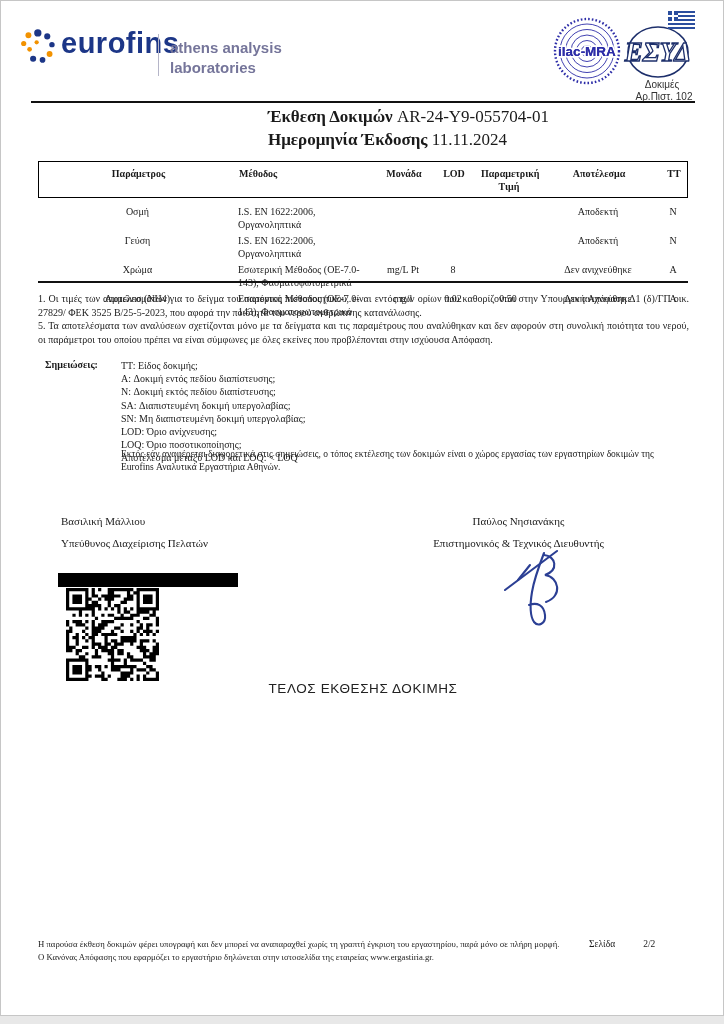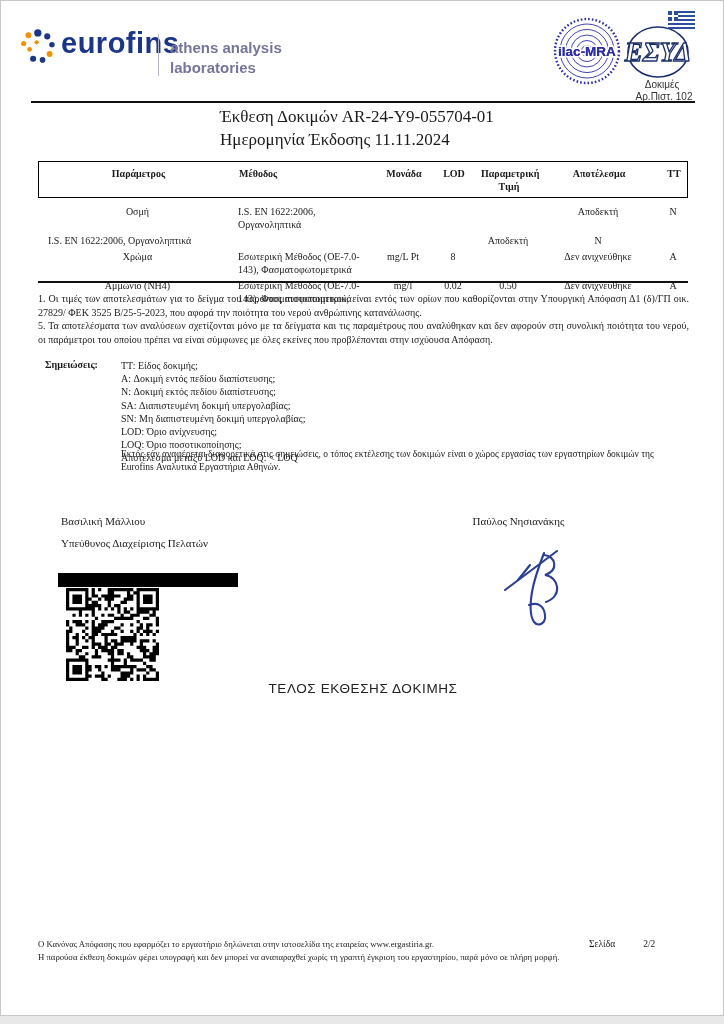--- a/index.html
+++ b/index.html
@@ -19,21 +19,21 @@
   .brand{position:absolute;left:60px;top:26px;font-family:"Liberation Sans",sans-serif;
          font-size:29px;font-weight:bold;color:#1c3687;letter-spacing:0.5px;}
   .vdivider{position:absolute;left:157px;top:33px;width:1px;height:42px;background:#b5b5c8;}
   .lab-name{position:absolute;left:169px;top:37px;font-family:"Liberation Sans",sans-serif;
             font-size:15px;line-height:20px;color:#75759a;font-weight:600;}
   .stamp-ilac{position:absolute;left:551px;top:15px;}
   .stamp-esyd{position:absolute;left:621px;top:6px;}
   .top-rule{position:absolute;left:30px;top:100px;width:664px;height:2px;background:#111;}
   
   .title-block{position:absolute;left:219px;top:104px;font-size:17px;line-height:23px;white-space:nowrap;}
-  .title-block b{font-weight:normal;}
+  .title-block b{font-weight:bold;margin-left:48px;}
   
   .rtable{position:absolute;left:37px;top:160px;width:650px;font-size:10px;}
   .rgrid{display:grid;grid-template-columns:190px 150px 50px 50px 60px 120px 30px;}
   .rhead{border:1.5px solid #000;box-sizing:border-box;padding:5px 0 4px 0;min-height:33px;}
   .rhead .cell{font-weight:bold;}
   .cell{padding:0 2px;box-sizing:border-box;line-height:13px;}
   .c-param{padding-left:11px;text-align:center;}
   .c-method{text-align:left;padding-left:10px;}
   .c-center{text-align:center;}
   .rbody{padding-top:7px;}
@@ -132,20 +132,21 @@
       <div class="rgrid rrow">
         <div class="cell c-param">Οσμή</div>
         <div class="cell c-method">I.S. EN 1622:2006, Οργανοληπτικά</div>
         <div class="cell c-center"></div>
         <div class="cell c-center"></div>
         <div class="cell c-center"></div>
         <div class="cell c-center">Αποδεκτή</div>
         <div class="cell c-center">N</div>
       </div>
       <div class="rgrid rrow">
+        <div class="cell c-param">Γεύση</div>
         <div class="cell c-method">I.S. EN 1622:2006, Οργανοληπτικά</div>
         <div class="cell c-center"></div>
         <div class="cell c-center"></div>
         <div class="cell c-center"></div>
         <div class="cell c-center">Αποδεκτή</div>
         <div class="cell c-center">N</div>
       </div>
       <div class="rgrid rrow">
         <div class="cell c-param">Χρώμα</div>
         <div class="cell c-method">Εσωτερική Μέθοδος (ΟΕ-7.0-143), Φασματοφωτομετρικά</div>
@@ -185,40 +186,41 @@
     <div>Αποτέλεσμα μεταξύ LOD και LOQ: &lt; LOQ</div>
   </div>
   <div class="remarks-foot">Εκτός εάν αναφέρεται διαφορετικά στις σημειώσεις, ο τόπος εκτέλεσης των δοκιμών είναι ο χώρος εργασίας των εργαστηρίων δοκιμών της Eurofins Αναλυτικά Εργαστήρια Αθηνών.</div>
 
   <div class="sig-left">
     <div>Βασιλική Μάλλιου</div>
     <div>Υπεύθυνος Διαχείρισης Πελατών</div>
   </div>
   <div class="sig-right">
     <div>Παύλος Νησιανάκης</div>
+    <div>Επιστημονικός &amp; Τεχνικός Διευθυντής</div>
   </div>
 
   <svg class="sig-scribble" width="72" height="92" viewBox="0 0 72 92">
     <g fill="none" stroke="#2b3f94" stroke-width="2.1" stroke-linecap="round">
       <path d="M6,46 L58,7"></path>
       <path d="M19,36 L31,21"></path>
       <path d="M45,9 C40,22 35,36 33,48 C31,60 31,72 35,78 C39,83 47,80 46,71 C45,61 38,58 30,61"></path>
       <path d="M45,11 C57,12 60,26 46,31 C60,33 64,52 47,58"></path>
     </g>
   </svg>
 
   <div class="redact-bar"></div>
   <svg class="qr" id="qr-svg" width="93" height="93" viewBox="0 0 93 93">
       <path d="M0.00 0.00h3.21v3.21h-3.21zM3.21 0.00h3.21v3.21h-3.21zM6.41 0.00h3.21v3.21h-3.21zM9.62 0.00h3.21v3.21h-3.21zM12.83 0.00h3.21v3.21h-3.21zM16.03 0.00h3.21v3.21h-3.21zM19.24 0.00h3.21v3.21h-3.21zM25.66 0.00h3.21v3.21h-3.21zM32.07 0.00h3.21v3.21h-3.21zM41.69 0.00h3.21v3.21h-3.21zM44.90 0.00h3.21v3.21h-3.21zM48.10 0.00h3.21v3.21h-3.21zM51.31 0.00h3.21v3.21h-3.21zM54.52 0.00h3.21v3.21h-3.21zM57.72 0.00h3.21v3.21h-3.21zM60.93 0.00h3.21v3.21h-3.21zM64.14 0.00h3.21v3.21h-3.21zM70.55 0.00h3.21v3.21h-3.21zM73.76 0.00h3.21v3.21h-3.21zM76.97 0.00h3.21v3.21h-3.21zM80.17 0.00h3.21v3.21h-3.21zM83.38 0.00h3.21v3.21h-3.21zM86.59 0.00h3.21v3.21h-3.21zM89.79 0.00h3.21v3.21h-3.21zM0.00 3.21h3.21v3.21h-3.21zM19.24 3.21h3.21v3.21h-3.21zM25.66 3.21h3.21v3.21h-3.21zM41.69 3.21h3.21v3.21h-3.21zM44.90 3.21h3.21v3.21h-3.21zM60.93 3.21h3.21v3.21h-3.21zM67.34 3.21h3.21v3.21h-3.21zM70.55 3.21h3.21v3.21h-3.21zM89.79 3.21h3.21v3.21h-3.21zM0.00 6.41h3.21v3.21h-3.21zM6.41 6.41h3.21v3.21h-3.21zM9.62 6.41h3.21v3.21h-3.21zM12.83 6.41h3.21v3.21h-3.21zM19.24 6.41h3.21v3.21h-3.21zM25.66 6.41h3.21v3.21h-3.21zM28.86 6.41h3.21v3.21h-3.21zM35.28 6.41h3.21v3.21h-3.21zM38.48 6.41h3.21v3.21h-3.21zM41.69 6.41h3.21v3.21h-3.21zM44.90 6.41h3.21v3.21h-3.21zM48.10 6.41h3.21v3.21h-3.21zM51.31 6.41h3.21v3.21h-3.21zM60.93 6.41h3.21v3.21h-3.21zM64.14 6.41h3.21v3.21h-3.21zM70.55 6.41h3.21v3.21h-3.21zM76.97 6.41h3.21v3.21h-3.21zM80.17 6.41h3.21v3.21h-3.21zM83.38 6.41h3.21v3.21h-3.21zM89.79 6.41h3.21v3.21h-3.21zM0.00 9.62h3.21v3.21h-3.21zM6.41 9.62h3.21v3.21h-3.21zM9.62 9.62h3.21v3.21h-3.21zM12.83 9.62h3.21v3.21h-3.21zM19.24 9.62h3.21v3.21h-3.21zM22.45 9.62h3.21v3.21h-3.21zM32.07 9.62h3.21v3.21h-3.21zM38.48 9.62h3.21v3.21h-3.21zM41.69 9.62h3.21v3.21h-3.21zM44.90 9.62h3.21v3.21h-3.21zM57.72 9.62h3.21v3.21h-3.21zM60.93 9.62h3.21v3.21h-3.21zM64.14 9.62h3.21v3.21h-3.21zM70.55 9.62h3.21v3.21h-3.21zM76.97 9.62h3.21v3.21h-3.21zM80.17 9.62h3.21v3.21h-3.21zM83.38 9.62h3.21v3.21h-3.21zM89.79 9.62h3.21v3.21h-3.21zM0.00 12.83h3.21v3.21h-3.21zM6.41 12.83h3.21v3.21h-3.21zM9.62 12.83h3.21v3.21h-3.21zM12.83 12.83h3.21v3.21h-3.21zM19.24 12.83h3.21v3.21h-3.21zM25.66 12.83h3.21v3.21h-3.21zM28.86 12.83h3.21v3.21h-3.21zM41.69 12.83h3.21v3.21h-3.21zM54.52 12.83h3.21v3.21h-3.21zM57.72 12.83h3.21v3.21h-3.21zM70.55 12.83h3.21v3.21h-3.21zM76.97 12.83h3.21v3.21h-3.21zM80.17 12.83h3.21v3.21h-3.21zM83.38 12.83h3.21v3.21h-3.21zM89.79 12.83h3.21v3.21h-3.21zM0.00 16.03h3.21v3.21h-3.21zM19.24 16.03h3.21v3.21h-3.21zM22.45 16.03h3.21v3.21h-3.21zM25.66 16.03h3.21v3.21h-3.21zM28.86 16.03h3.21v3.21h-3.21zM32.07 16.03h3.21v3.21h-3.21zM41.69 16.03h3.21v3.21h-3.21zM48.10 16.03h3.21v3.21h-3.21zM51.31 16.03h3.21v3.21h-3.21zM70.55 16.03h3.21v3.21h-3.21zM89.79 16.03h3.21v3.21h-3.21zM0.00 19.24h3.21v3.21h-3.21zM3.21 19.24h3.21v3.21h-3.21zM6.41 19.24h3.21v3.21h-3.21zM9.62 19.24h3.21v3.21h-3.21zM12.83 19.24h3.21v3.21h-3.21zM16.03 19.24h3.21v3.21h-3.21zM19.24 19.24h3.21v3.21h-3.21zM22.45 19.24h3.21v3.21h-3.21zM25.66 19.24h3.21v3.21h-3.21zM32.07 19.24h3.21v3.21h-3.21zM38.48 19.24h3.21v3.21h-3.21zM44.90 19.24h3.21v3.21h-3.21zM51.31 19.24h3.21v3.21h-3.21zM57.72 19.24h3.21v3.21h-3.21zM64.14 19.24h3.21v3.21h-3.21zM70.55 19.24h3.21v3.21h-3.21zM73.76 19.24h3.21v3.21h-3.21zM76.97 19.24h3.21v3.21h-3.21zM80.17 19.24h3.21v3.21h-3.21zM83.38 19.24h3.21v3.21h-3.21zM86.59 19.24h3.21v3.21h-3.21zM89.79 19.24h3.21v3.21h-3.21zM12.83 22.45h3.21v3.21h-3.21zM25.66 22.45h3.21v3.21h-3.21zM51.31 22.45h3.21v3.21h-3.21zM57.72 22.45h3.21v3.21h-3.21zM60.93 22.45h3.21v3.21h-3.21zM70.55 22.45h3.21v3.21h-3.21zM73.76 22.45h3.21v3.21h-3.21zM76.97 22.45h3.21v3.21h-3.21zM80.17 22.45h3.21v3.21h-3.21zM86.59 22.45h3.21v3.21h-3.21zM6.41 25.66h3.21v3.21h-3.21zM12.83 25.66h3.21v3.21h-3.21zM19.24 25.66h3.21v3.21h-3.21zM25.66 25.66h3.21v3.21h-3.21zM35.28 25.66h3.21v3.21h-3.21zM41.69 25.66h3.21v3.21h-3.21zM44.90 25.66h3.21v3.21h-3.21zM54.52 25.66h3.21v3.21h-3.21zM64.14 25.66h3.21v3.21h-3.21zM67.34 25.66h3.21v3.21h-3.21zM70.55 25.66h3.21v3.21h-3.21zM83.38 25.66h3.21v3.21h-3.21zM86.59 25.66h3.21v3.21h-3.21zM28.86 28.86h3.21v3.21h-3.21zM48.10 28.86h3.21v3.21h-3.21zM51.31 28.86h3.21v3.21h-3.21zM54.52 28.86h3.21v3.21h-3.21zM57.72 28.86h3.21v3.21h-3.21zM60.93 28.86h3.21v3.21h-3.21zM64.14 28.86h3.21v3.21h-3.21zM76.97 28.86h3.21v3.21h-3.21zM80.17 28.86h3.21v3.21h-3.21zM89.79 28.86h3.21v3.21h-3.21zM0.00 32.07h3.21v3.21h-3.21zM6.41 32.07h3.21v3.21h-3.21zM9.62 32.07h3.21v3.21h-3.21zM12.83 32.07h3.21v3.21h-3.21zM19.24 32.07h3.21v3.21h-3.21zM25.66 32.07h3.21v3.21h-3.21zM35.28 32.07h3.21v3.21h-3.21zM38.48 32.07h3.21v3.21h-3.21zM41.69 32.07h3.21v3.21h-3.21zM44.90 32.07h3.21v3.21h-3.21zM70.55 32.07h3.21v3.21h-3.21zM89.79 32.07h3.21v3.21h-3.21zM0.00 35.28h3.21v3.21h-3.21zM9.62 35.28h3.21v3.21h-3.21zM12.83 35.28h3.21v3.21h-3.21zM16.03 35.28h3.21v3.21h-3.21zM25.66 35.28h3.21v3.21h-3.21zM32.07 35.28h3.21v3.21h-3.21zM35.28 35.28h3.21v3.21h-3.21zM38.48 35.28h3.21v3.21h-3.21zM54.52 35.28h3.21v3.21h-3.21zM64.14 35.28h3.21v3.21h-3.21zM73.76 35.28h3.21v3.21h-3.21zM80.17 35.28h3.21v3.21h-3.21zM83.38 35.28h3.21v3.21h-3.21zM89.79 35.28h3.21v3.21h-3.21zM3.21 38.48h3.21v3.21h-3.21zM19.24 38.48h3.21v3.21h-3.21zM25.66 38.48h3.21v3.21h-3.21zM28.86 38.48h3.21v3.21h-3.21zM32.07 38.48h3.21v3.21h-3.21zM35.28 38.48h3.21v3.21h-3.21zM48.10 38.48h3.21v3.21h-3.21zM51.31 38.48h3.21v3.21h-3.21zM70.55 38.48h3.21v3.21h-3.21zM73.76 38.48h3.21v3.21h-3.21zM80.17 38.48h3.21v3.21h-3.21zM0.00 41.69h3.21v3.21h-3.21zM3.21 41.69h3.21v3.21h-3.21zM16.03 41.69h3.21v3.21h-3.21zM25.66 41.69h3.21v3.21h-3.21zM28.86 41.69h3.21v3.21h-3.21zM32.07 41.69h3.21v3.21h-3.21zM44.90 41.69h3.21v3.21h-3.21zM54.52 41.69h3.21v3.21h-3.21zM64.14 41.69h3.21v3.21h-3.21zM70.55 41.69h3.21v3.21h-3.21zM76.97 41.69h3.21v3.21h-3.21zM80.17 41.69h3.21v3.21h-3.21zM83.38 41.69h3.21v3.21h-3.21zM89.79 41.69h3.21v3.21h-3.21zM0.00 44.90h3.21v3.21h-3.21zM9.62 44.90h3.21v3.21h-3.21zM19.24 44.90h3.21v3.21h-3.21zM25.66 44.90h3.21v3.21h-3.21zM28.86 44.90h3.21v3.21h-3.21zM35.28 44.90h3.21v3.21h-3.21zM38.48 44.90h3.21v3.21h-3.21zM41.69 44.90h3.21v3.21h-3.21zM44.90 44.90h3.21v3.21h-3.21zM48.10 44.90h3.21v3.21h-3.21zM67.34 44.90h3.21v3.21h-3.21zM73.76 44.90h3.21v3.21h-3.21zM80.17 44.90h3.21v3.21h-3.21zM86.59 44.90h3.21v3.21h-3.21zM0.00 48.10h3.21v3.21h-3.21zM6.41 48.10h3.21v3.21h-3.21zM9.62 48.10h3.21v3.21h-3.21zM16.03 48.10h3.21v3.21h-3.21zM22.45 48.10h3.21v3.21h-3.21zM25.66 48.10h3.21v3.21h-3.21zM38.48 48.10h3.21v3.21h-3.21zM54.52 48.10h3.21v3.21h-3.21zM57.72 48.10h3.21v3.21h-3.21zM60.93 48.10h3.21v3.21h-3.21zM64.14 48.10h3.21v3.21h-3.21zM67.34 48.10h3.21v3.21h-3.21zM0.00 51.31h3.21v3.21h-3.21zM9.62 51.31h3.21v3.21h-3.21zM19.24 51.31h3.21v3.21h-3.21zM25.66 51.31h3.21v3.21h-3.21zM38.48 51.31h3.21v3.21h-3.21zM44.90 51.31h3.21v3.21h-3.21zM48.10 51.31h3.21v3.21h-3.21zM54.52 51.31h3.21v3.21h-3.21zM57.72 51.31h3.21v3.21h-3.21zM60.93 51.31h3.21v3.21h-3.21zM64.14 51.31h3.21v3.21h-3.21zM67.34 51.31h3.21v3.21h-3.21zM73.76 51.31h3.21v3.21h-3.21zM76.97 51.31h3.21v3.21h-3.21zM80.17 51.31h3.21v3.21h-3.21zM86.59 51.31h3.21v3.21h-3.21zM0.00 54.52h3.21v3.21h-3.21zM9.62 54.52h3.21v3.21h-3.21zM25.66 54.52h3.21v3.21h-3.21zM28.86 54.52h3.21v3.21h-3.21zM32.07 54.52h3.21v3.21h-3.21zM38.48 54.52h3.21v3.21h-3.21zM41.69 54.52h3.21v3.21h-3.21zM48.10 54.52h3.21v3.21h-3.21zM51.31 54.52h3.21v3.21h-3.21zM54.52 54.52h3.21v3.21h-3.21zM64.14 54.52h3.21v3.21h-3.21zM73.76 54.52h3.21v3.21h-3.21zM89.79 54.52h3.21v3.21h-3.21zM0.00 57.72h3.21v3.21h-3.21zM3.21 57.72h3.21v3.21h-3.21zM6.41 57.72h3.21v3.21h-3.21zM16.03 57.72h3.21v3.21h-3.21zM19.24 57.72h3.21v3.21h-3.21zM25.66 57.72h3.21v3.21h-3.21zM32.07 57.72h3.21v3.21h-3.21zM35.28 57.72h3.21v3.21h-3.21zM38.48 57.72h3.21v3.21h-3.21zM44.90 57.72h3.21v3.21h-3.21zM48.10 57.72h3.21v3.21h-3.21zM70.55 57.72h3.21v3.21h-3.21zM73.76 57.72h3.21v3.21h-3.21zM76.97 57.72h3.21v3.21h-3.21zM86.59 57.72h3.21v3.21h-3.21zM89.79 57.72h3.21v3.21h-3.21zM0.00 60.93h3.21v3.21h-3.21zM3.21 60.93h3.21v3.21h-3.21zM9.62 60.93h3.21v3.21h-3.21zM12.83 60.93h3.21v3.21h-3.21zM28.86 60.93h3.21v3.21h-3.21zM35.28 60.93h3.21v3.21h-3.21zM38.48 60.93h3.21v3.21h-3.21zM41.69 60.93h3.21v3.21h-3.21zM44.90 60.93h3.21v3.21h-3.21zM51.31 60.93h3.21v3.21h-3.21zM54.52 60.93h3.21v3.21h-3.21zM73.76 60.93h3.21v3.21h-3.21zM76.97 60.93h3.21v3.21h-3.21zM80.17 60.93h3.21v3.21h-3.21zM86.59 60.93h3.21v3.21h-3.21zM89.79 60.93h3.21v3.21h-3.21zM9.62 64.14h3.21v3.21h-3.21zM19.24 64.14h3.21v3.21h-3.21zM28.86 64.14h3.21v3.21h-3.21zM41.69 64.14h3.21v3.21h-3.21zM44.90 64.14h3.21v3.21h-3.21zM51.31 64.14h3.21v3.21h-3.21zM54.52 64.14h3.21v3.21h-3.21zM60.93 64.14h3.21v3.21h-3.21zM76.97 64.14h3.21v3.21h-3.21zM83.38 64.14h3.21v3.21h-3.21zM86.59 64.14h3.21v3.21h-3.21zM89.79 64.14h3.21v3.21h-3.21zM12.83 67.34h3.21v3.21h-3.21zM16.03 67.34h3.21v3.21h-3.21zM25.66 67.34h3.21v3.21h-3.21zM28.86 67.34h3.21v3.21h-3.21zM32.07 67.34h3.21v3.21h-3.21zM44.90 67.34h3.21v3.21h-3.21zM60.93 67.34h3.21v3.21h-3.21zM64.14 67.34h3.21v3.21h-3.21zM76.97 67.34h3.21v3.21h-3.21zM80.17 67.34h3.21v3.21h-3.21zM83.38 67.34h3.21v3.21h-3.21zM86.59 67.34h3.21v3.21h-3.21zM0.00 70.55h3.21v3.21h-3.21zM3.21 70.55h3.21v3.21h-3.21zM6.41 70.55h3.21v3.21h-3.21zM9.62 70.55h3.21v3.21h-3.21zM12.83 70.55h3.21v3.21h-3.21zM16.03 70.55h3.21v3.21h-3.21zM19.24 70.55h3.21v3.21h-3.21zM41.69 70.55h3.21v3.21h-3.21zM44.90 70.55h3.21v3.21h-3.21zM48.10 70.55h3.21v3.21h-3.21zM51.31 70.55h3.21v3.21h-3.21zM57.72 70.55h3.21v3.21h-3.21zM64.14 70.55h3.21v3.21h-3.21zM67.34 70.55h3.21v3.21h-3.21zM70.55 70.55h3.21v3.21h-3.21zM73.76 70.55h3.21v3.21h-3.21zM83.38 70.55h3.21v3.21h-3.21zM86.59 70.55h3.21v3.21h-3.21zM0.00 73.76h3.21v3.21h-3.21zM19.24 73.76h3.21v3.21h-3.21zM44.90 73.76h3.21v3.21h-3.21zM57.72 73.76h3.21v3.21h-3.21zM76.97 73.76h3.21v3.21h-3.21zM0.00 76.97h3.21v3.21h-3.21zM6.41 76.97h3.21v3.21h-3.21zM9.62 76.97h3.21v3.21h-3.21zM12.83 76.97h3.21v3.21h-3.21zM19.24 76.97h3.21v3.21h-3.21zM22.45 76.97h3.21v3.21h-3.21zM28.86 76.97h3.21v3.21h-3.21zM32.07 76.97h3.21v3.21h-3.21zM38.48 76.97h3.21v3.21h-3.21zM44.90 76.97h3.21v3.21h-3.21zM48.10 76.97h3.21v3.21h-3.21zM51.31 76.97h3.21v3.21h-3.21zM54.52 76.97h3.21v3.21h-3.21zM57.72 76.97h3.21v3.21h-3.21zM60.93 76.97h3.21v3.21h-3.21zM64.14 76.97h3.21v3.21h-3.21zM67.34 76.97h3.21v3.21h-3.21zM80.17 76.97h3.21v3.21h-3.21zM83.38 76.97h3.21v3.21h-3.21zM0.00 80.17h3.21v3.21h-3.21zM6.41 80.17h3.21v3.21h-3.21zM9.62 80.17h3.21v3.21h-3.21zM12.83 80.17h3.21v3.21h-3.21zM19.24 80.17h3.21v3.21h-3.21zM22.45 80.17h3.21v3.21h-3.21zM32.07 80.17h3.21v3.21h-3.21zM44.90 80.17h3.21v3.21h-3.21zM48.10 80.17h3.21v3.21h-3.21zM51.31 80.17h3.21v3.21h-3.21zM64.14 80.17h3.21v3.21h-3.21zM70.55 80.17h3.21v3.21h-3.21zM73.76 80.17h3.21v3.21h-3.21zM76.97 80.17h3.21v3.21h-3.21zM83.38 80.17h3.21v3.21h-3.21zM86.59 80.17h3.21v3.21h-3.21zM0.00 83.38h3.21v3.21h-3.21zM6.41 83.38h3.21v3.21h-3.21zM9.62 83.38h3.21v3.21h-3.21zM12.83 83.38h3.21v3.21h-3.21zM19.24 83.38h3.21v3.21h-3.21zM35.28 83.38h3.21v3.21h-3.21zM54.52 83.38h3.21v3.21h-3.21zM57.72 83.38h3.21v3.21h-3.21zM60.93 83.38h3.21v3.21h-3.21zM64.14 83.38h3.21v3.21h-3.21zM80.17 83.38h3.21v3.21h-3.21zM89.79 83.38h3.21v3.21h-3.21zM0.00 86.59h3.21v3.21h-3.21zM19.24 86.59h3.21v3.21h-3.21zM22.45 86.59h3.21v3.21h-3.21zM28.86 86.59h3.21v3.21h-3.21zM32.07 86.59h3.21v3.21h-3.21zM35.28 86.59h3.21v3.21h-3.21zM41.69 86.59h3.21v3.21h-3.21zM54.52 86.59h3.21v3.21h-3.21zM57.72 86.59h3.21v3.21h-3.21zM60.93 86.59h3.21v3.21h-3.21zM70.55 86.59h3.21v3.21h-3.21zM76.97 86.59h3.21v3.21h-3.21zM89.79 86.59h3.21v3.21h-3.21zM0.00 89.79h3.21v3.21h-3.21zM3.21 89.79h3.21v3.21h-3.21zM6.41 89.79h3.21v3.21h-3.21zM9.62 89.79h3.21v3.21h-3.21zM12.83 89.79h3.21v3.21h-3.21zM16.03 89.79h3.21v3.21h-3.21zM19.24 89.79h3.21v3.21h-3.21zM35.28 89.79h3.21v3.21h-3.21zM38.48 89.79h3.21v3.21h-3.21zM51.31 89.79h3.21v3.21h-3.21zM54.52 89.79h3.21v3.21h-3.21zM57.72 89.79h3.21v3.21h-3.21zM64.14 89.79h3.21v3.21h-3.21zM70.55 89.79h3.21v3.21h-3.21zM76.97 89.79h3.21v3.21h-3.21zM80.17 89.79h3.21v3.21h-3.21zM83.38 89.79h3.21v3.21h-3.21zM86.59 89.79h3.21v3.21h-3.21zM89.79 89.79h3.21v3.21h-3.21z" fill="#000"></path>
     </svg>
 
   <div class="end-text">ΤΕΛΟΣ ΕΚΘΕΣΗΣ ΔΟΚΙΜΗΣ</div>
 
   <div class="footer">
+    <div>Η παρούσα έκθεση δοκιμών φέρει υπογραφή και δεν μπορεί να αναπαραχθεί χωρίς τη γραπτή έγκριση του εργαστηρίου, παρά μόνο σε πλήρη μορφή.</div>
     <div>Ο Κανόνας Απόφασης που εφαρμόζει το εργαστήριο δηλώνεται στην ιστοσελίδα της εταιρείας www.ergastiria.gr.</div>
-    <div>Η παρούσα έκθεση δοκιμών φέρει υπογραφή και δεν μπορεί να αναπαραχθεί χωρίς τη γραπτή έγκριση του εργαστηρίου, παρά μόνο σε πλήρη μορφή.</div>
   </div>
   <div class="page-num">
     <span>Σελίδα</span>
     <span>2/2</span>
   </div>
 
 </div>
 
 </body></html>

